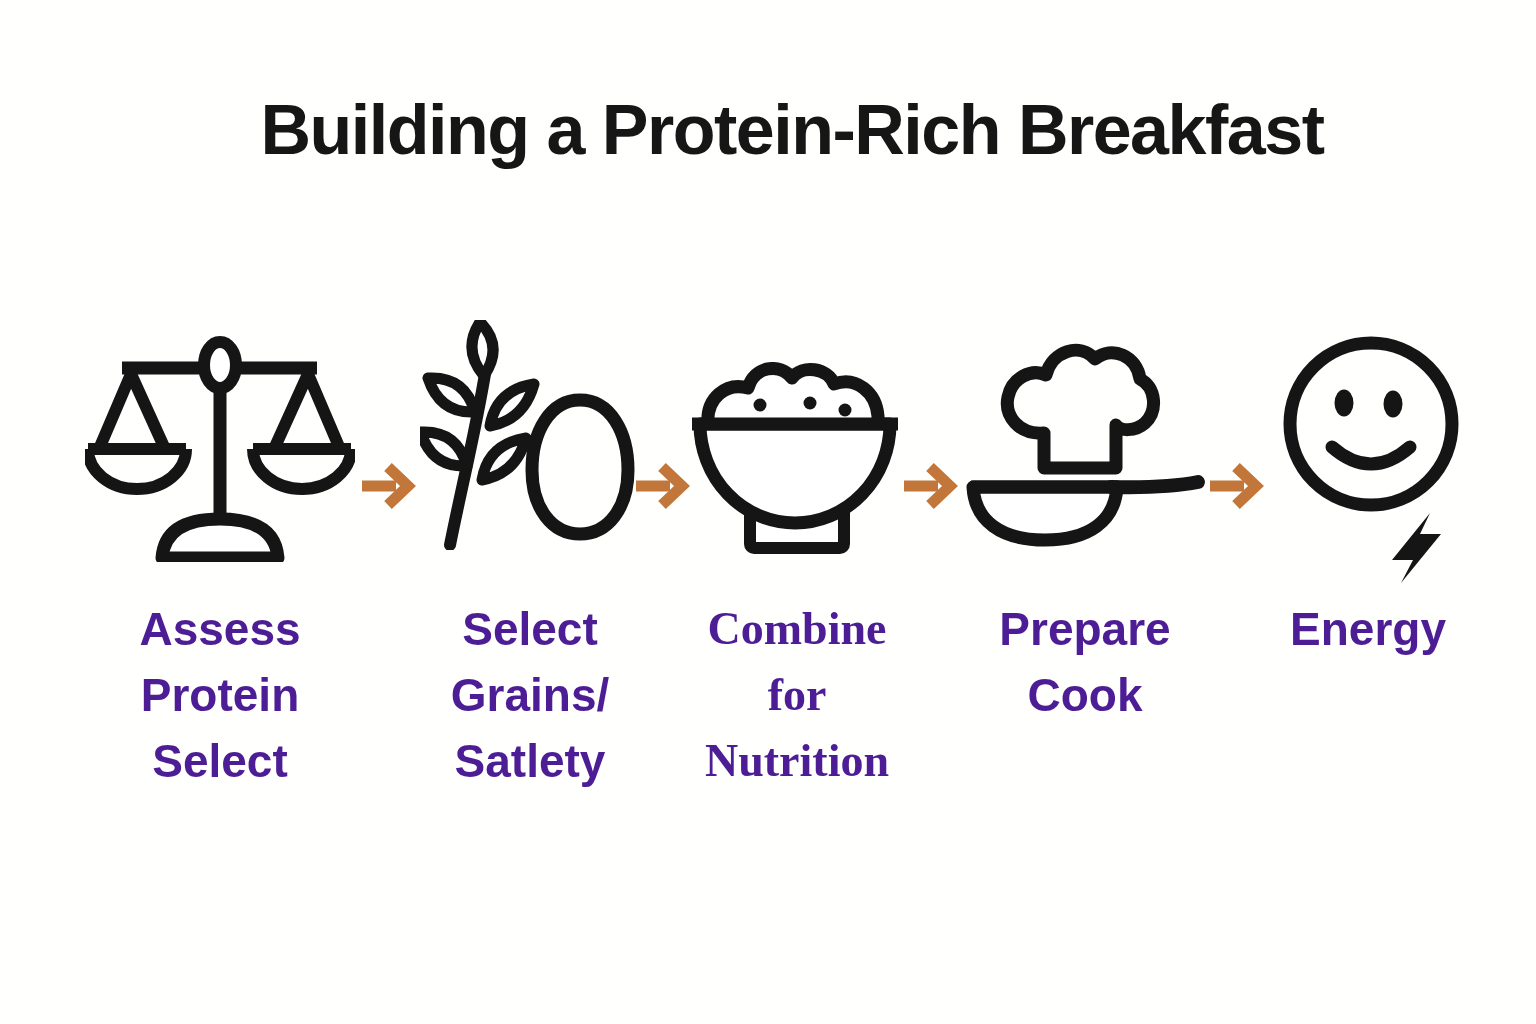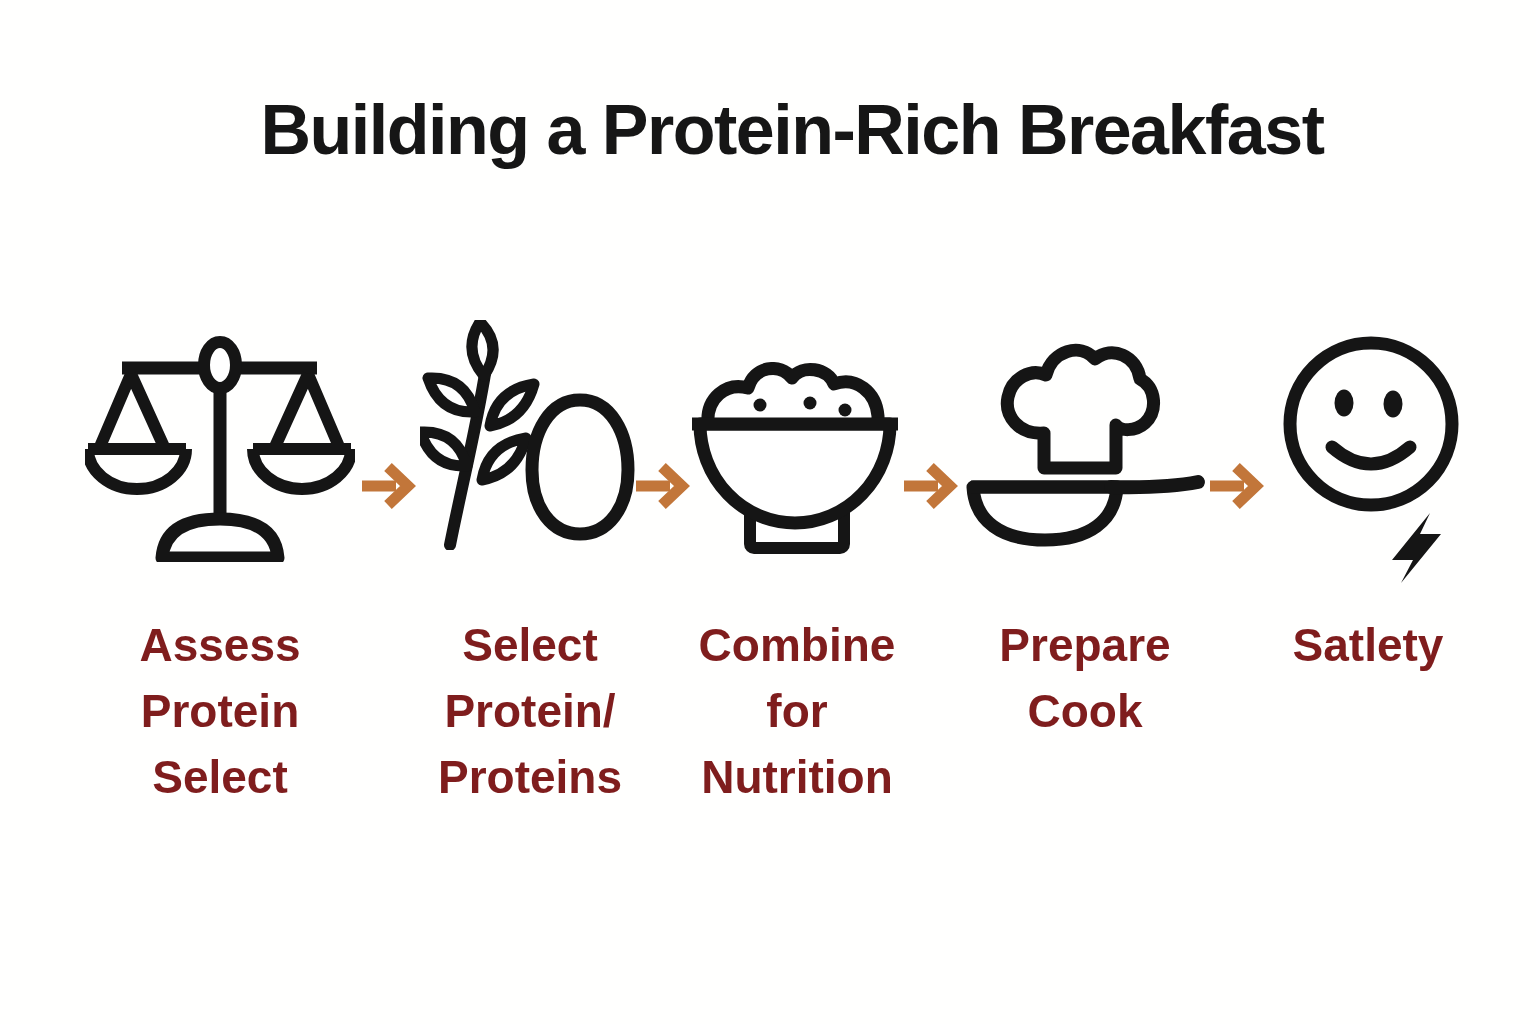--- a/index.html
+++ b/index.html
@@ -15,30 +15,30 @@
     position: absolute; top: 90px; left: 0; width: 100%;
     text-align: center;
     font-size: 70px; font-weight: 700; letter-spacing: -1.5px;
     color: #161616;
     white-space: nowrap;
     padding-left: 24px;
   }
   .step { position: absolute; top: 320px; width: 320px; height: 480px; }
   .icon { position: absolute; display: block; }
   .label {
-    position: absolute; top: 292px; left: 0; width: 100%;
+    position: absolute; top: 276px; left: 0; width: 100%;
     text-align: center;
     font-size: 46px; line-height: 66px; font-weight: 700;
-    color: #7f1d1d;
+    color: #4c1d95;
   }
   .arrow { position: absolute; top: 458px; width: 56px; height: 56px; }
   
   .step-1 { left: 60px; }
   .step-2 { left: 370px; }
-  .step-3 { left: 637px; }
+  .step-3 { left: 637px; font-family: Liberation Serif, serif; }
   .step-4 { left: 925px; }
   .step-5 { left: 1208px; }
   .arrow-1 { left: 360px; }
   .arrow-2 { left: 634px; }
   .arrow-3 { left: 902px; }
   .arrow-4 { left: 1208px; }
 </style>
 </head>
 <body>
 
@@ -74,22 +74,22 @@
       <path d="M30 225 C42 165 56 110 66 48" stroke-width="12"></path>
       <path d="M64 56 Q42 30 60 2 Q84 26 64 56 Z" stroke-width="11" fill="#ffffff"></path>
       <path d="M55 92 Q20 94 8 58 Q45 56 55 92 Z" stroke-width="11" fill="#ffffff"></path>
       <path d="M47 146 Q12 148 0.5 112 Q37 110 47 146 Z" stroke-width="11" fill="#ffffff"></path>
       <path d="M70 106 Q104 100 114 64 Q76 70 70 106 Z" stroke-width="11" fill="#ffffff"></path>
       <path d="M62 160 Q96 154 106 118 Q68 124 62 160 Z" stroke-width="11" fill="#ffffff"></path>
       <path d="M160 80 C190 80 208 112 208 150 C208 188 188 214 160 214 C132 214 112 188 112 150 C112 112 130 80 160 80 Z" stroke-width="13"></path>
     </svg>
     <div class="label">
       <div>Select</div>
-      <div>Protein/</div>
-      <div>Proteins</div>
+      <div>Grains/</div>
+      <div>Satlety</div>
     </div>
   </div>
 
   <svg class="arrow arrow-2" viewBox="0 0 56 56" fill="none" stroke="#c2763a">
     <path d="M2 28 L36 28" stroke-width="11"></path>
     <path d="M28 9 L48 28 L28 47" stroke-width="11"></path>
   </svg>
 
   <div class="step step-3">
     <svg class="icon" style="left:51px; top:42px;" width="214" height="196" viewBox="0 0 214 196" fill="none" stroke-linejoin="round" stroke="#151515">
@@ -133,17 +133,17 @@
 
   <div class="step step-5">
     <svg class="icon" style="left:72px; top:14px;" width="180" height="250" viewBox="0 0 180 250" fill="none" stroke-linejoin="round" stroke="#151515">
       <circle cx="91" cy="90" r="81" stroke-width="13"></circle>
       <ellipse cx="64" cy="69" rx="9.5" ry="13.5" stroke="none" fill="#151515"></ellipse>
       <ellipse cx="113" cy="70" rx="9.5" ry="13.5" stroke="none" fill="#151515"></ellipse>
       <path d="M52 113 Q91 147 130 113" stroke-width="13" stroke-linecap="round"></path>
       <path d="M150 179 L112 226 L133 226 L121 249 L161 200 L140 200 Z" stroke="none" fill="#151515"></path>
     </svg>
     <div class="label">
-      <div>Satlety</div>
+      <div>Energy</div>
     </div>
   </div>
 
 </div>
 
 </body></html>

